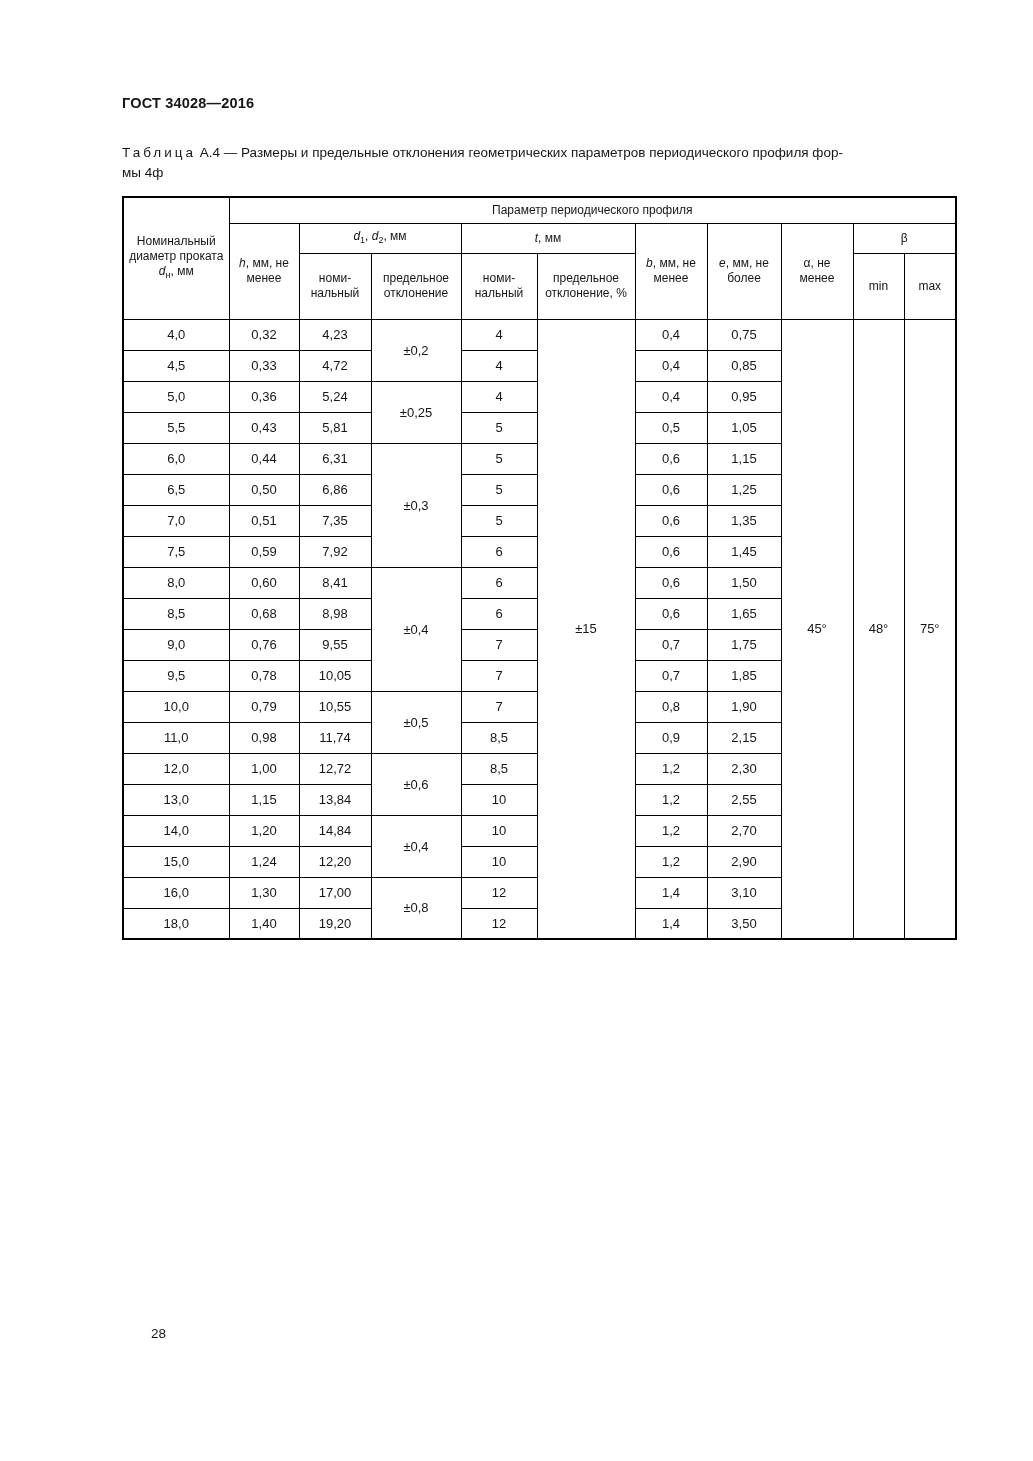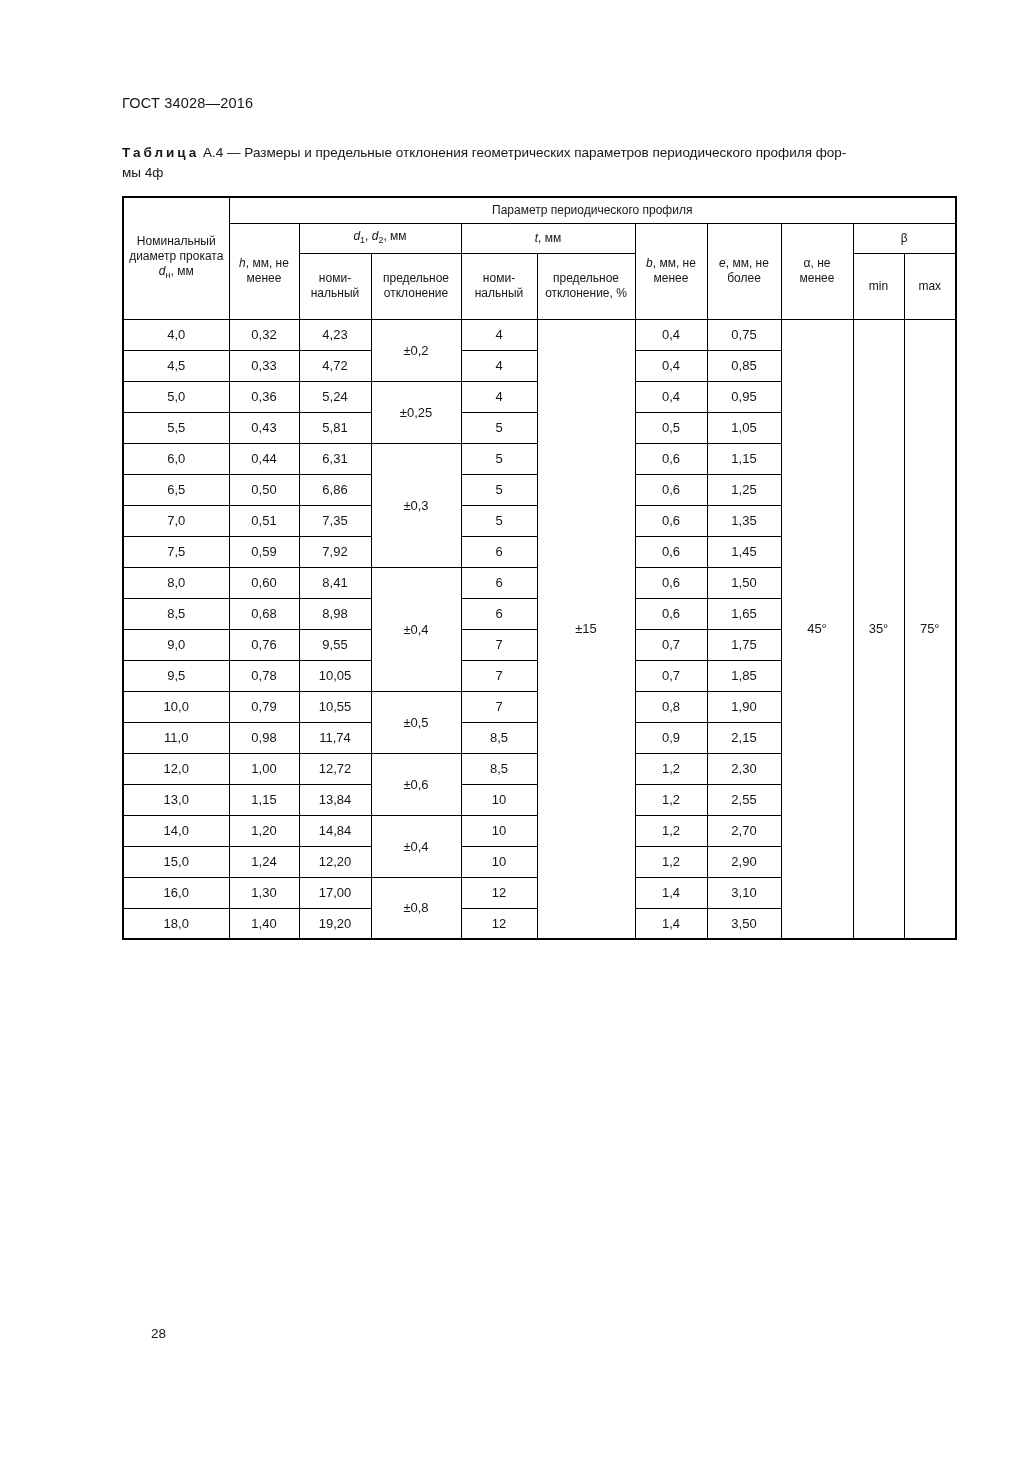--- a/index.html
+++ b/index.html
@@ -5,28 +5,28 @@
   * { box-sizing: border-box; margin: 0; padding: 0; }
   html, body { background: #ffffff; }
   body {
     width: 1033px; height: 1461px;
     position: relative;
     font-family: "Liberation Sans", sans-serif;
     color: #161616;
   }
   .gost-header {
     position: absolute; left: 122px; top: 95px;
-    font-size: 14.5px; font-weight: normal;
+    font-size: 14.5px; font-weight: bold;
     letter-spacing: 0.2px;
   }
   .caption {
     position: absolute; left: 122px; top: 143px;
     width: 835px; font-size: 13.5px; line-height: 1.45;
   }
-  .caption .spaced { letter-spacing: 3px; font-weight: bold; }
+  .caption .spaced { letter-spacing: 3px; }
   table.main {
     position: absolute; left: 122px; top: 196px;
     border-collapse: collapse; table-layout: fixed;
     border: 2px solid #000;
   }
   th, td {
     border: 1px solid #000;
     text-align: center; vertical-align: middle;
     padding: 2px 3px;
     font-weight: normal;
@@ -98,21 +98,21 @@
       <tr>
         <td>4,0</td>
         <td>0,32</td>
         <td>4,23</td>
         <td rowspan="2">±0,2</td>
         <td>4</td>
         <td rowspan="20">±15</td>
         <td>0,4</td>
         <td>0,75</td>
         <td rowspan="20">45°</td>
-        <td rowspan="20">35°</td>
+        <td rowspan="20">48°</td>
         <td rowspan="20">75°</td>
       </tr>
       <tr>
         <td>4,5</td>
         <td>0,33</td>
         <td>4,72</td>
         <td>4</td>
         <td>0,4</td>
         <td>0,85</td>
       </tr>

